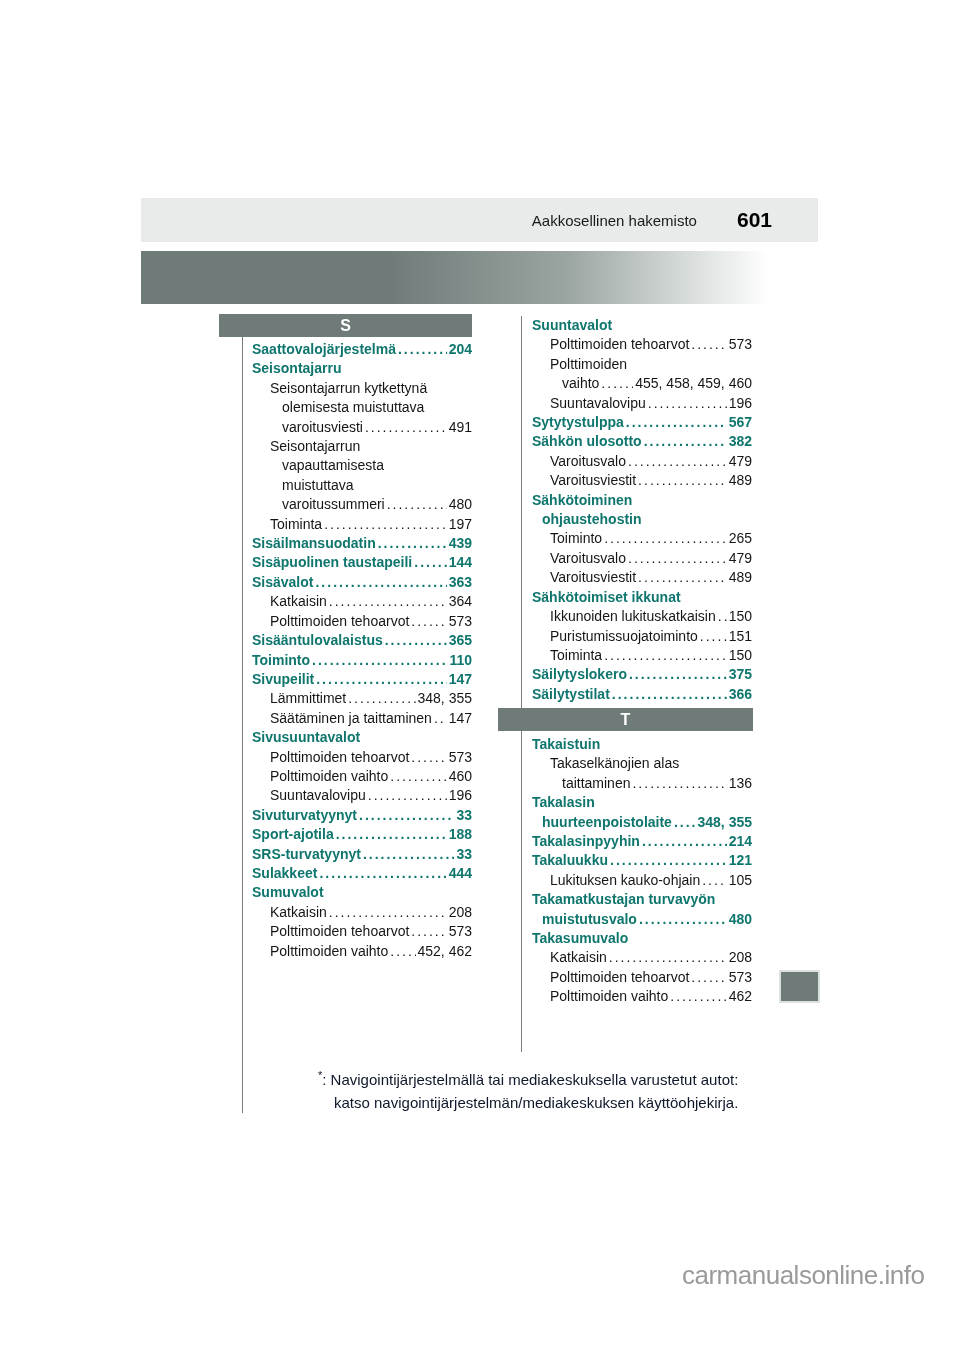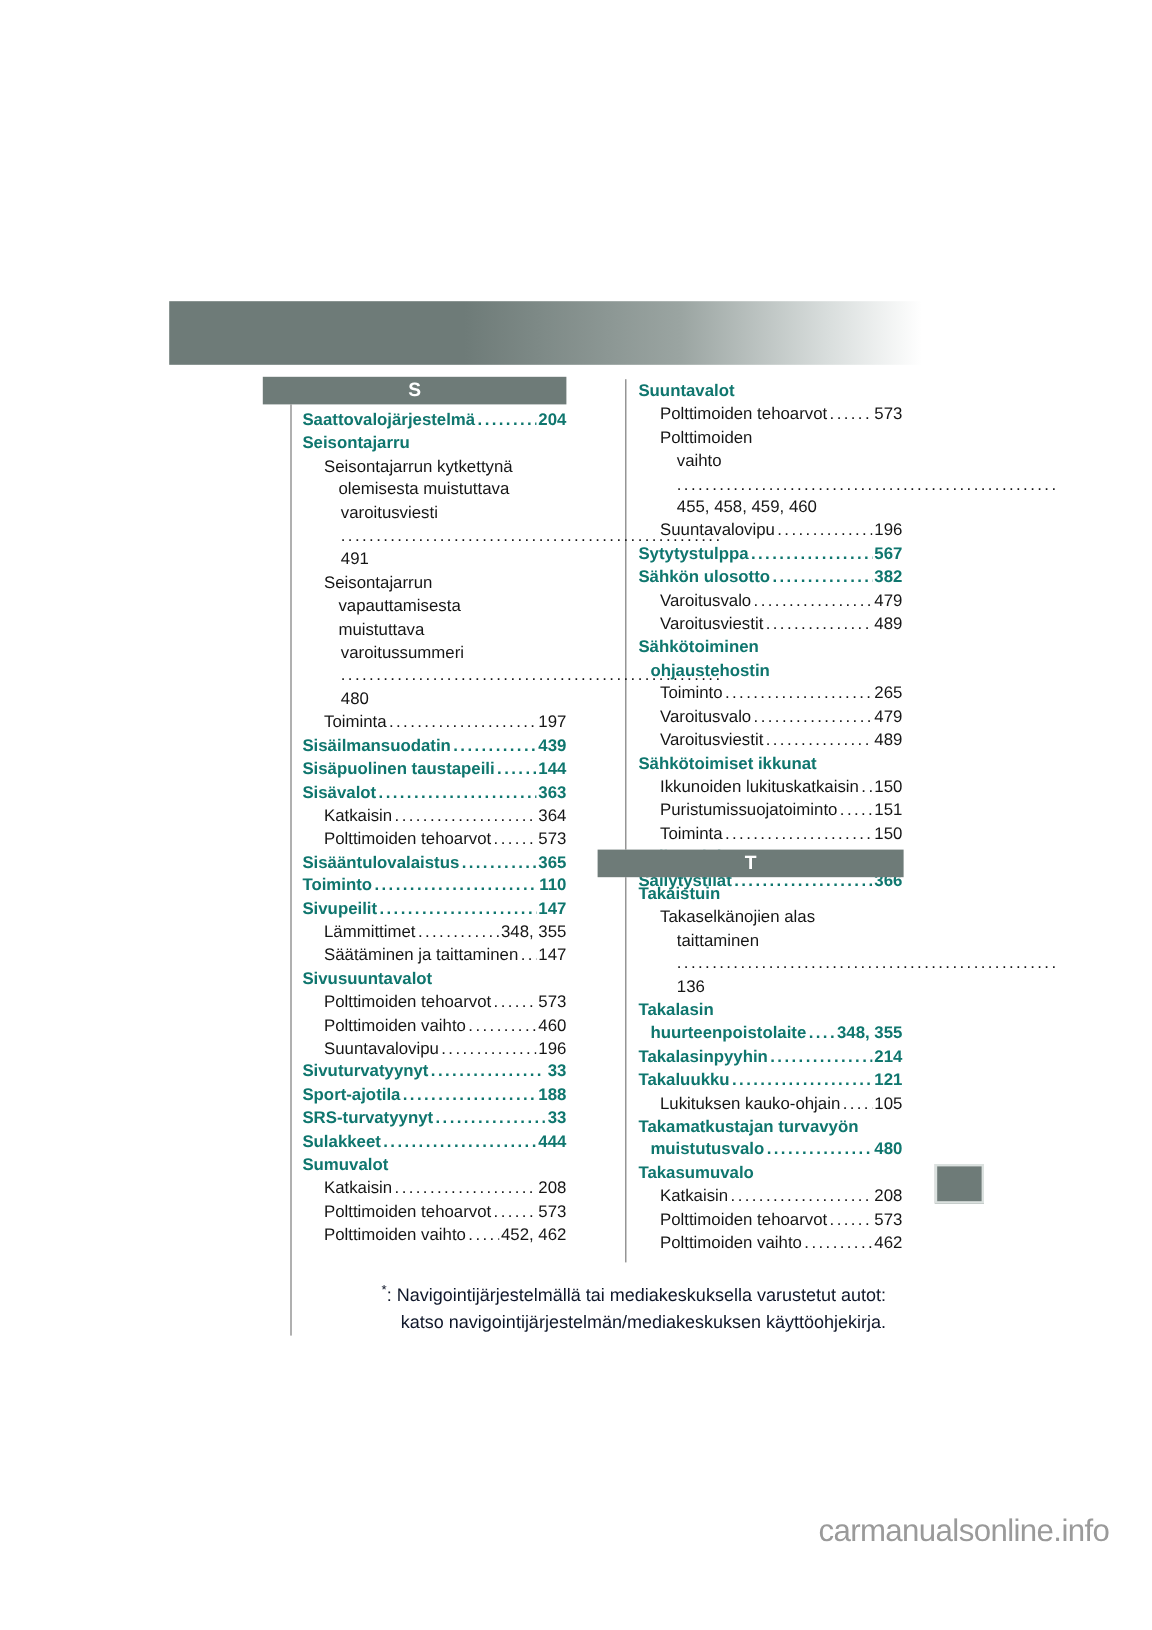--- a/index.html
+++ b/index.html
@@ -40,21 +40,21 @@
   #rule-right-2{left:521px;top:731px;height:321px;}
   
   .index-col{position:absolute;width:220px;font-size:14px;line-height:19.4px;}
   #col-left{left:252px;top:340px;}
   #col-right-top{left:532px;top:316px;}
   #col-right-bottom{left:532px;top:735px;}
   .line{display:flex;align-items:baseline;white-space:nowrap;}
   .line.b{font-weight:bold;color:#0f766e;}
   .ind1{margin-left:10px;}
   .ind2{margin-left:18px;}
-  .ind3{margin-left:30px;flex-direction:column;}
+  .ind3{margin-left:30px;}
   .leader{flex:1 1 auto;overflow:hidden;margin:0 2px;min-width:6px;}
   .leader::after{content:"......................................................";letter-spacing:2px;}
   .pages{flex:0 0 auto;}
   
   .footnote{position:absolute;left:318px;top:1064px;font-size:15px;line-height:23px;color:#0f172a;}
   .fn-star{font-size:11px;vertical-align:super;}
   .fn-line2{margin-left:16px;}
   
   .chapter-tab{
     position:absolute;left:779px;top:970px;width:37px;height:29px;
@@ -64,20 +64,24 @@
   .watermark{
     position:absolute;left:682px;top:1260px;width:262px;
     font-size:26px;color:#9a9a9a;letter-spacing:-0.5px;white-space:nowrap;
   }
 </style>
 </head>
 <body>
 
 <div id="canvas">
 
+  <div class="header-bar">
+    <span class="header-title">Aakkosellinen hakemisto</span>
+    <span class="header-page">601</span>
+  </div>
 
   <div class="grad-band"></div>
 
   <div id="s-box" class="letter-box">
     <span>S</span>
   </div>
 
   <div id="rule-left" class="vrule"></div>
   <div id="rule-right-1" class="vrule"></div>
   <div id="rule-right-2" class="vrule"></div>

